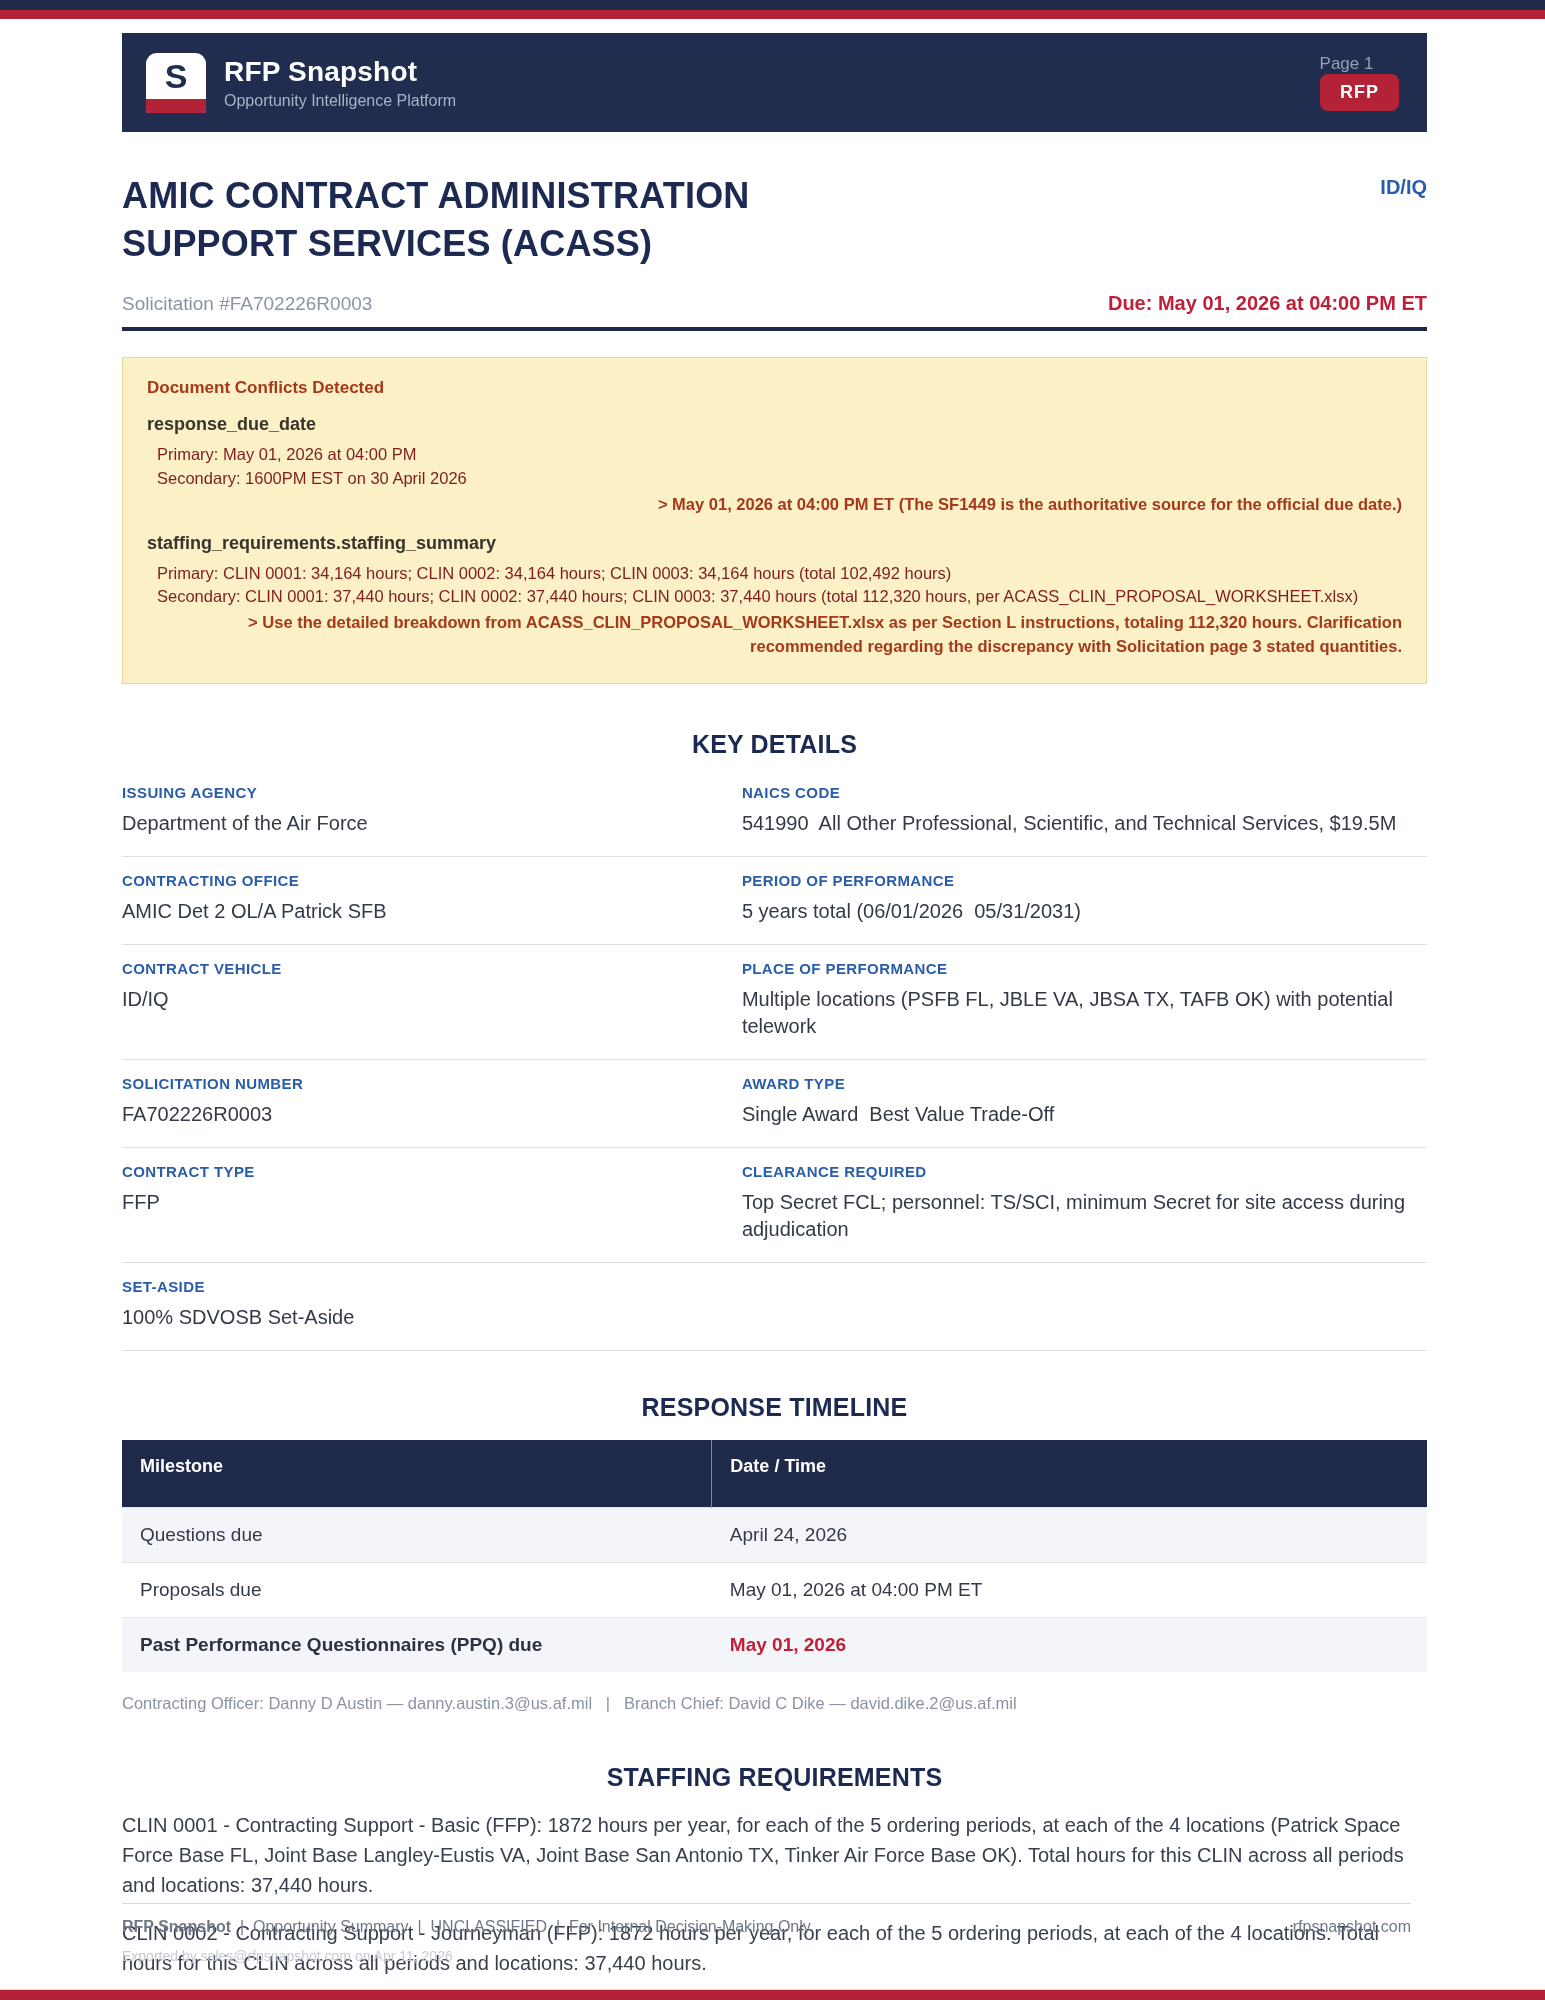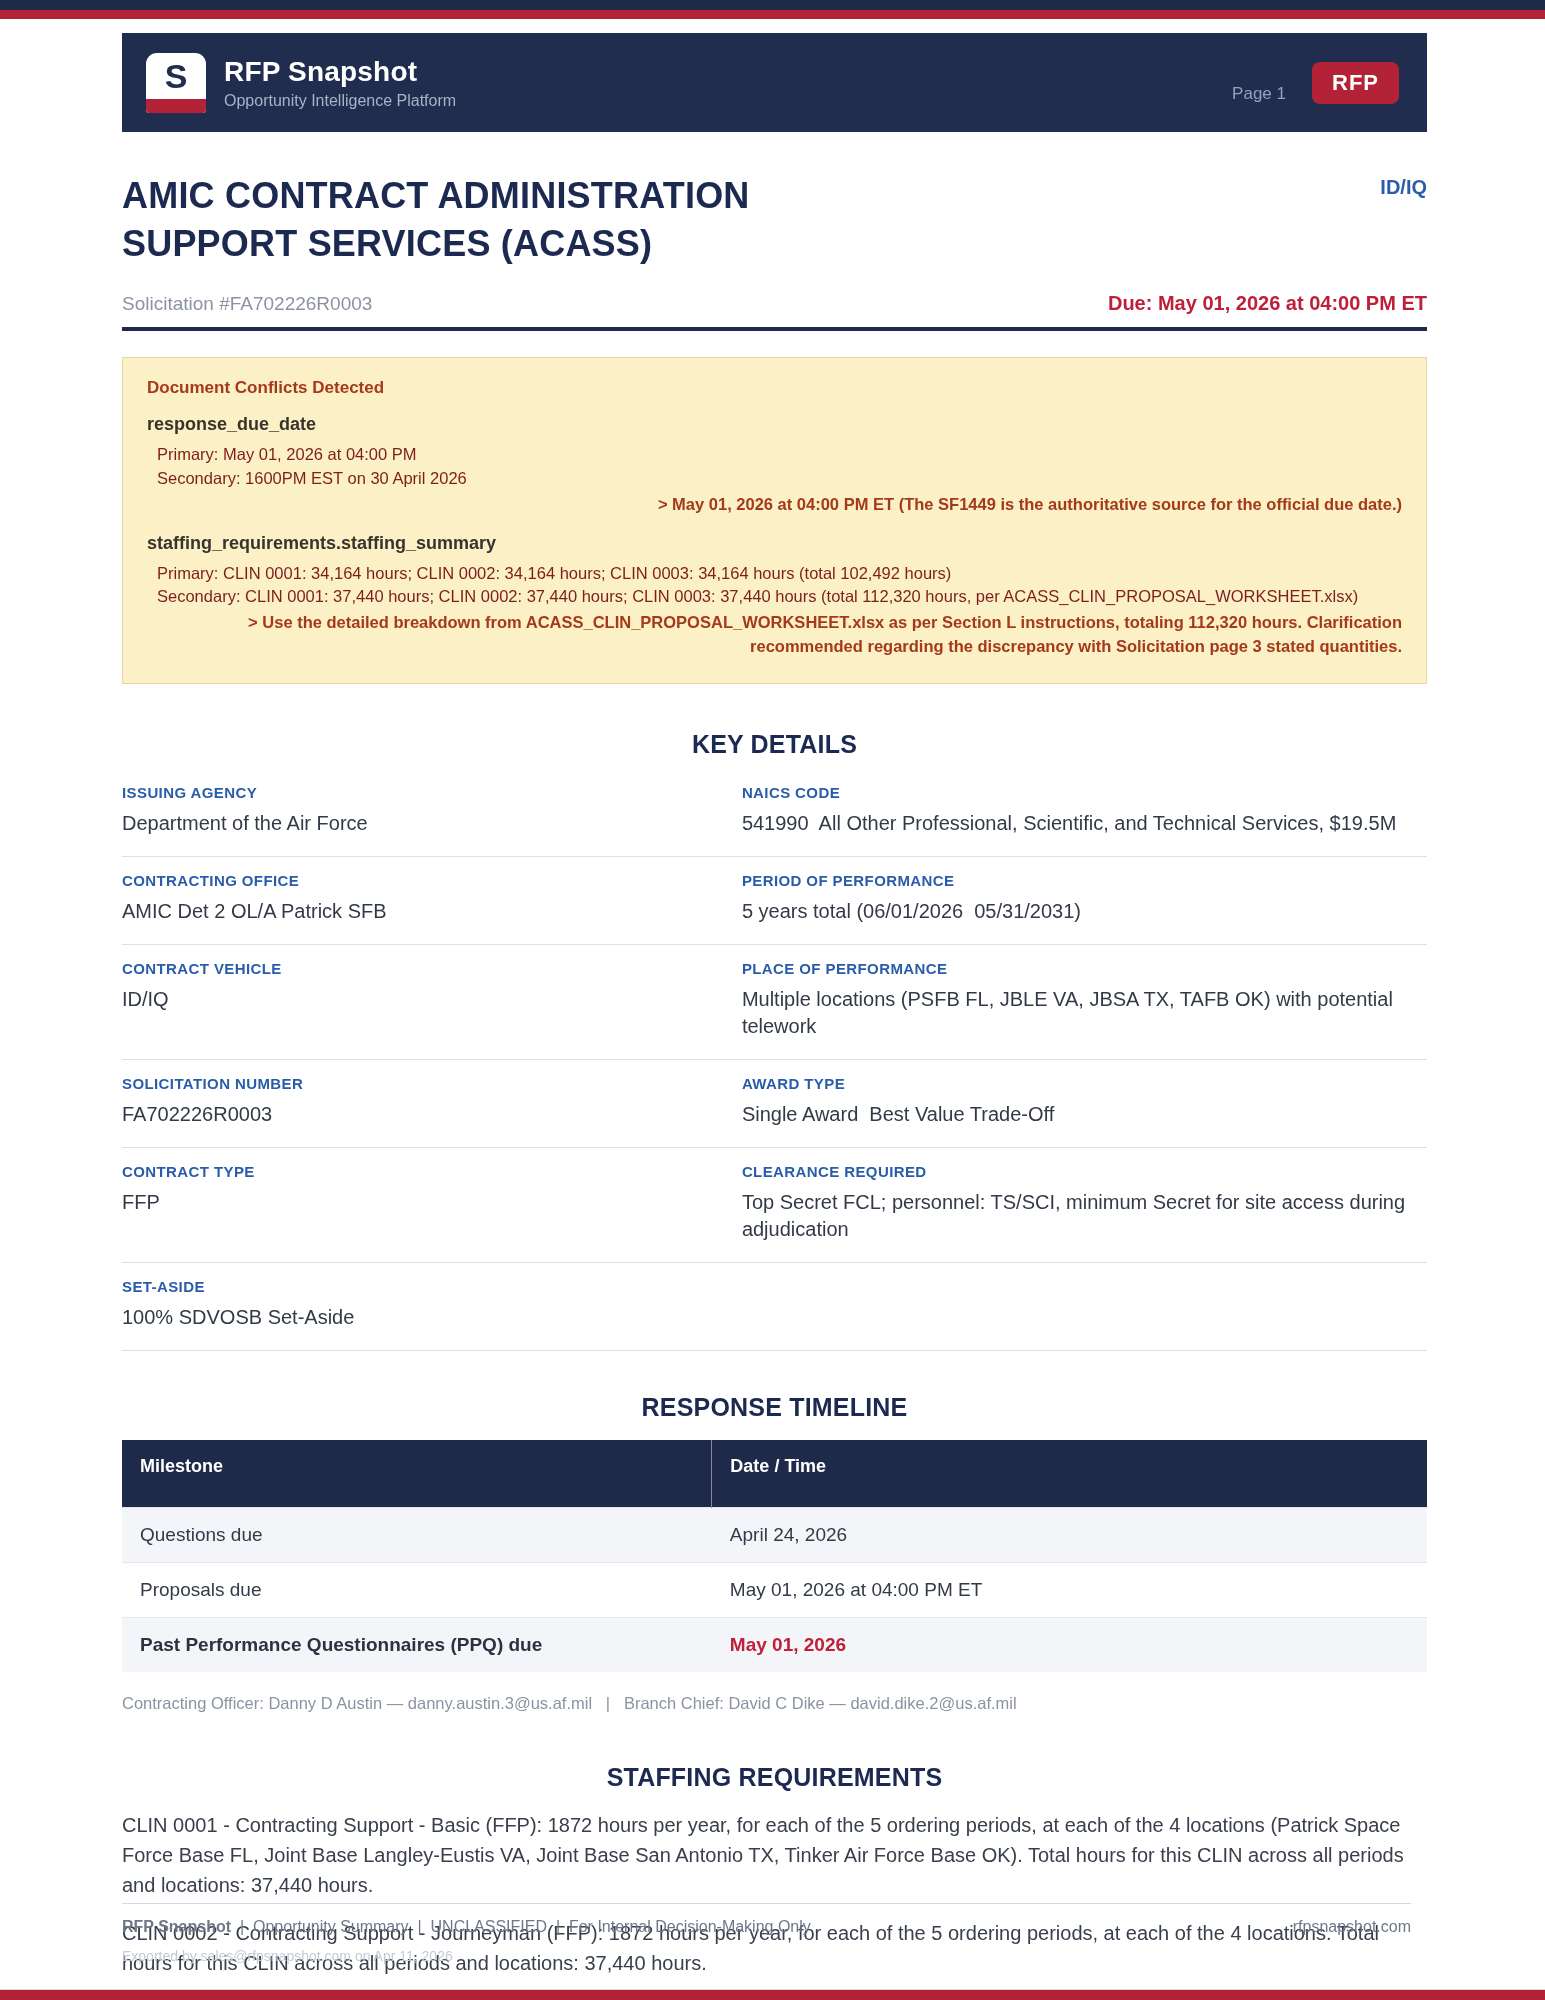--- a/index.html
+++ b/index.html
@@ -37,26 +37,26 @@
     flex: 0 0 auto;
   }
   .logo-letter {
     flex: 1; display: flex; align-items: center; justify-content: center;
     color: #212d4e; font-weight: 700; font-size: 34px; padding-top: 2px;
   }
   .logo-stripe { height: 14px; background: #b32236; }
   .masthead-titles { margin-left: 18px; flex: 1; }
   .app-name { color: #ffffff; font-size: 28px; font-weight: 700; letter-spacing: 0.2px; }
   .tagline  { color: #a9b2c7; font-size: 16px; margin-top: 4px; }
-  .masthead-right { display: flex; align-items: flex-end; }
+  .masthead-right { display: flex; align-items: center; flex-direction: column; }
   .page-label { color: #95a0bb; font-size: 17px; }
   .doc-badge {
     margin-left: 26px;
     background: #b32236; color: #ffffff;
-    font-size: 22px; font-weight: 700; letter-spacing: 1px;
+    font-size: 18px; font-weight: 700; letter-spacing: 1px;
     padding: 8px 20px; border-radius: 8px;
   }
 
   
   .title-block { position: relative; margin-top: 40px; }
   .doc-title {
     max-width: 700px;
     color: #1c2950;
     font-size: 36px; font-weight: 700; line-height: 1.33;
     letter-spacing: 0.2px;

